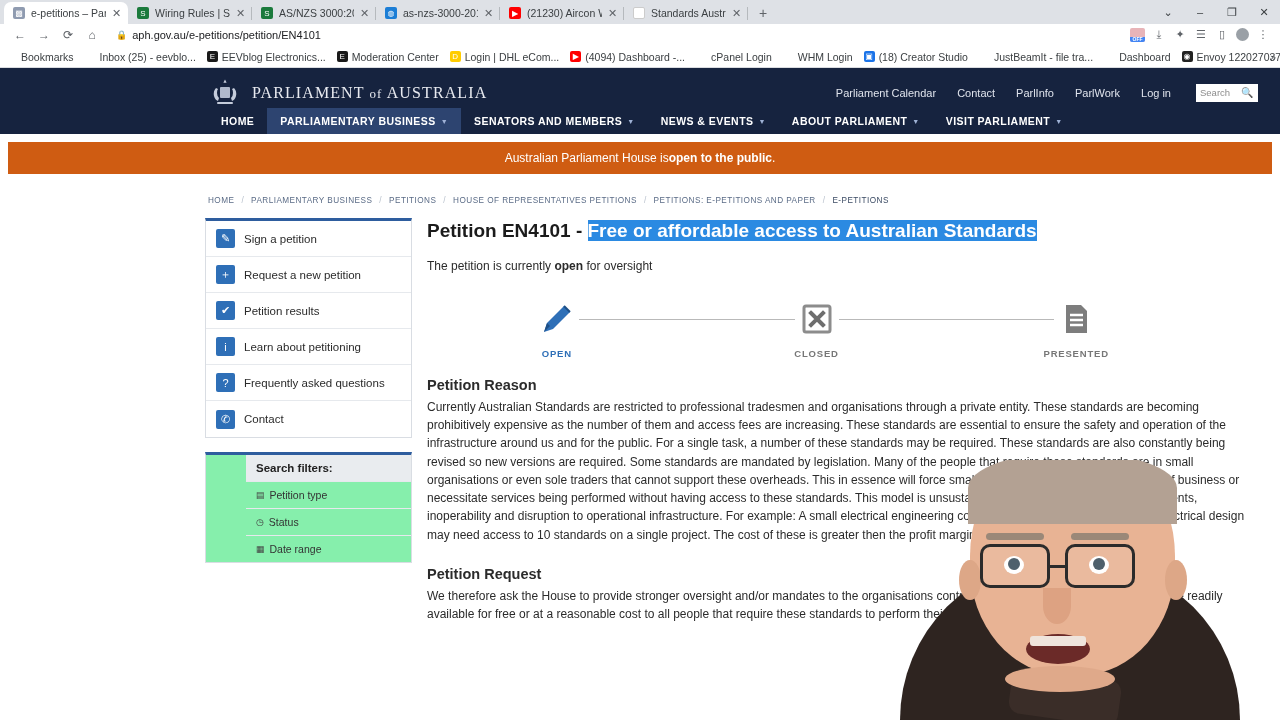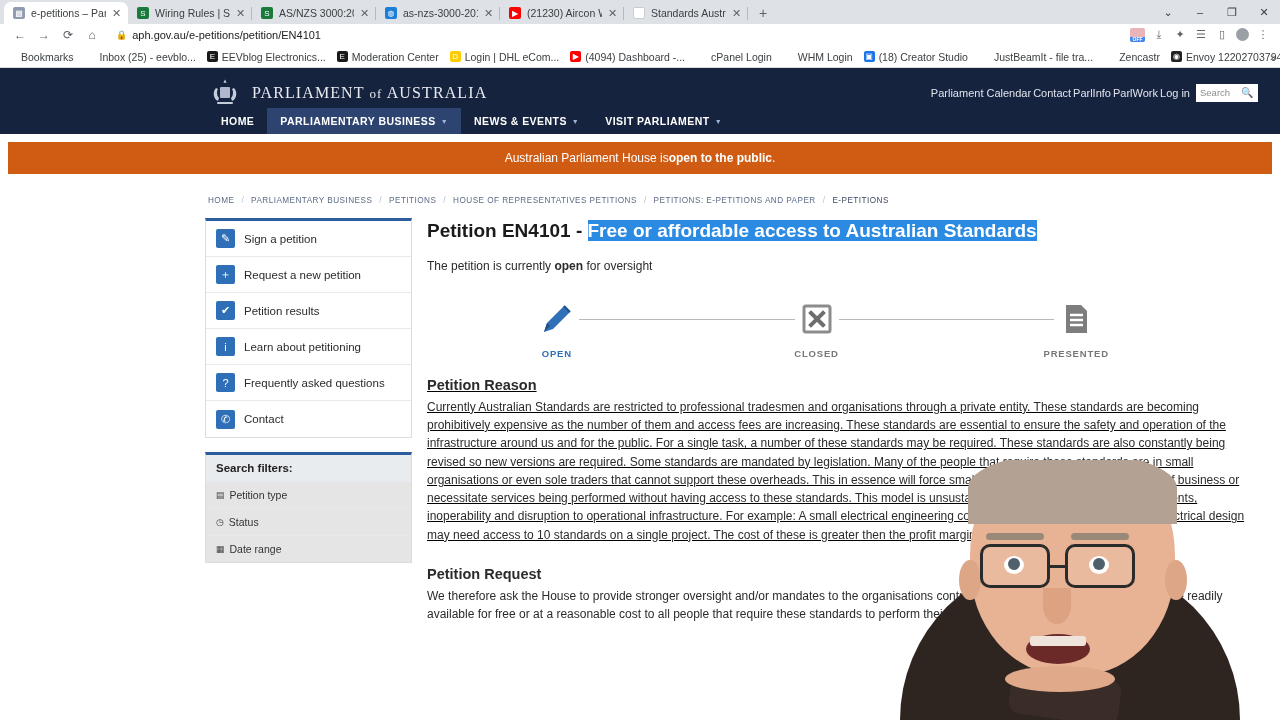--- a/index.html
+++ b/index.html
@@ -188,21 +188,21 @@
   }
   .brand {
     color: #e8eaf0;
     font-family: "Liberation Serif", serif;
     font-size: 16px;
     letter-spacing: 1.1px;
   }
   .brand .of { font-size: 13px; }
   .top-links {
     margin-left: auto;
-    display: flex; align-items: center; gap: 2px;
+    display: flex; align-items: center; gap: 21px;
     font-size: 11px; color: #dfe3ec;
   }
   .searchbox {
     background: #fff;
     width: 62px;
     height: 18px;
     display: flex; align-items: center;
     padding: 0 4px;
     gap: 3px;
     margin-left: 4px;
@@ -261,21 +261,21 @@
   }
   .side-item:last-child { border-bottom: none; }
   .side-ic {
     width: 19px; height: 19px;
     flex: 0 0 19px;
     background: #2e6fb7;
     display: inline-flex; align-items: center; justify-content: center;
     color: #fff; font-size: 11px;
     border-radius: 2px;
   }
-  .filters-card { margin-top: 14px; border-top: 3px solid #2e5d9e; border-left: 1px solid #d9dde3; border-right: 1px solid #d9dde3; border-bottom: 1px solid #d9dde3; background: #e5e5e5; }
+  .filters-card { margin-top: 14px; border-top: 3px solid #2e5d9e; border-left: 1px solid #d9dde3; border-right: 1px solid #d9dde3; border-bottom: 1px solid #d9dde3; background: #86efac; padding-left: 40px; }
   .filters-head {
     background: #e9ecef;
     padding: 6px 10px;
     font-size: 11.5px;
     font-weight: bold;
     color: #222;
     height: 26px;
     display: flex; align-items: center;
   }
   .filter-row {
@@ -318,21 +318,21 @@
     display: flex; align-items: center; justify-content: center;
     position: relative; z-index: 2; background: #fff;
   }
   .tlabel {
     font-size: 9.5px; font-weight: bold; letter-spacing: 0.8px;
     margin-top: 7px;
   }
   .tstep.active .tlabel { color: #2e6fb7; }
   .tstep .tlabel { color: #777777; }
 
-  .reason-block { margin-top: 18px; text-decoration: underline; }
+  .reason-block { margin-top: 18px; }
   .reason-block .sec-p { margin-top: 4px; }
   .request-block { margin-top: 22px; }
 
   
   .tooltip {
     position: absolute;
     left: 765px; top: 250px;
     width: 186px;
     background: #ececec;
     border: 1px solid #c4c4c4;
@@ -522,21 +522,21 @@
     <div class="bm">
       <span class="bico bi-cs">▣</span>
       <span>(18) Creator Studio</span>
     </div>
     <div class="bm">
       <span class="bico bi-jb">◑</span>
       <span>JustBeamIt - file tra...</span>
     </div>
     <div class="bm">
       <span class="bico bi-zen">⚲</span>
-      <span>Zencastr</span>
+      <span>Dashboard</span>
     </div>
     <div class="bm">
       <span class="bico bi-envoy">◉</span>
       <span>Envoy 122027037941</span>
     </div>
 
     <span class="bm-overflow">»</span>
   </div>
 
   <div class="page">
@@ -573,21 +573,29 @@
       </div>
       <div class="aph-nav">
         <div class="navitem">
           <span>HOME</span>
         </div>
         <div class="navitem active">
           <span>PARLIAMENTARY BUSINESS</span>
           <span class="caret">▼</span>
         </div>
         <div class="navitem">
+          <span>SENATORS AND MEMBERS</span>
+          <span class="caret">▼</span>
+        </div>
+        <div class="navitem">
           <span>NEWS &amp; EVENTS</span>
+          <span class="caret">▼</span>
+        </div>
+        <div class="navitem">
+          <span>ABOUT PARLIAMENT</span>
           <span class="caret">▼</span>
         </div>
         <div class="navitem">
           <span>VISIT PARLIAMENT</span>
           <span class="caret">▼</span>
         </div>
       </div>
     </div>
 
     <div class="alert-bar">

